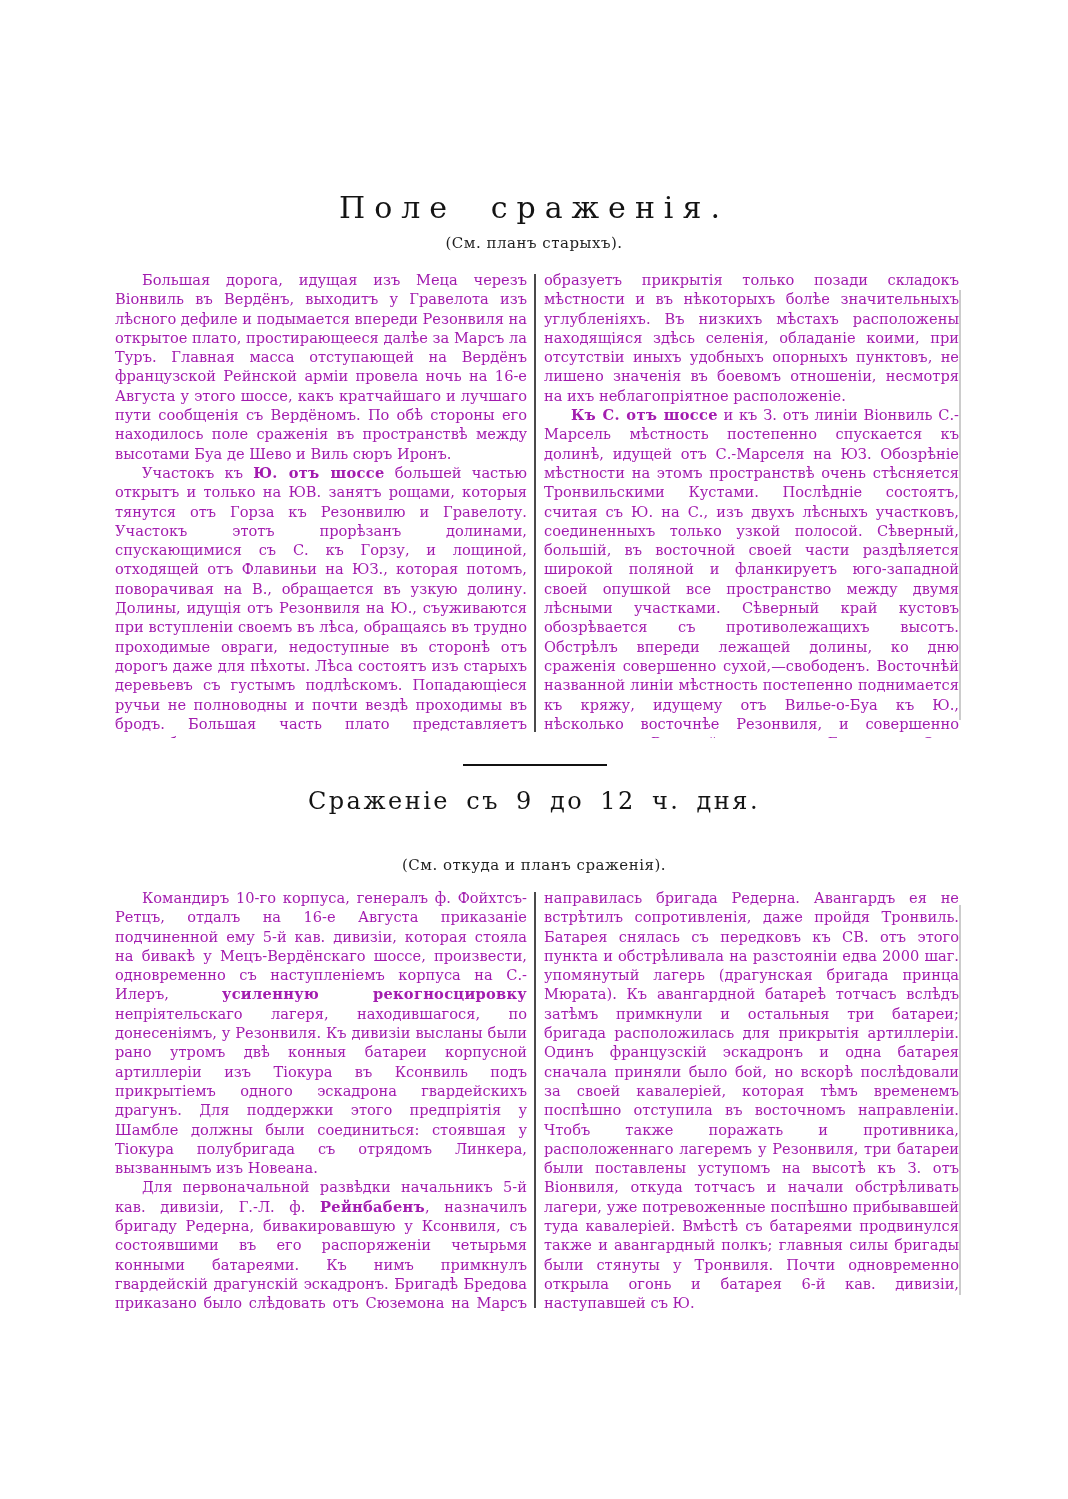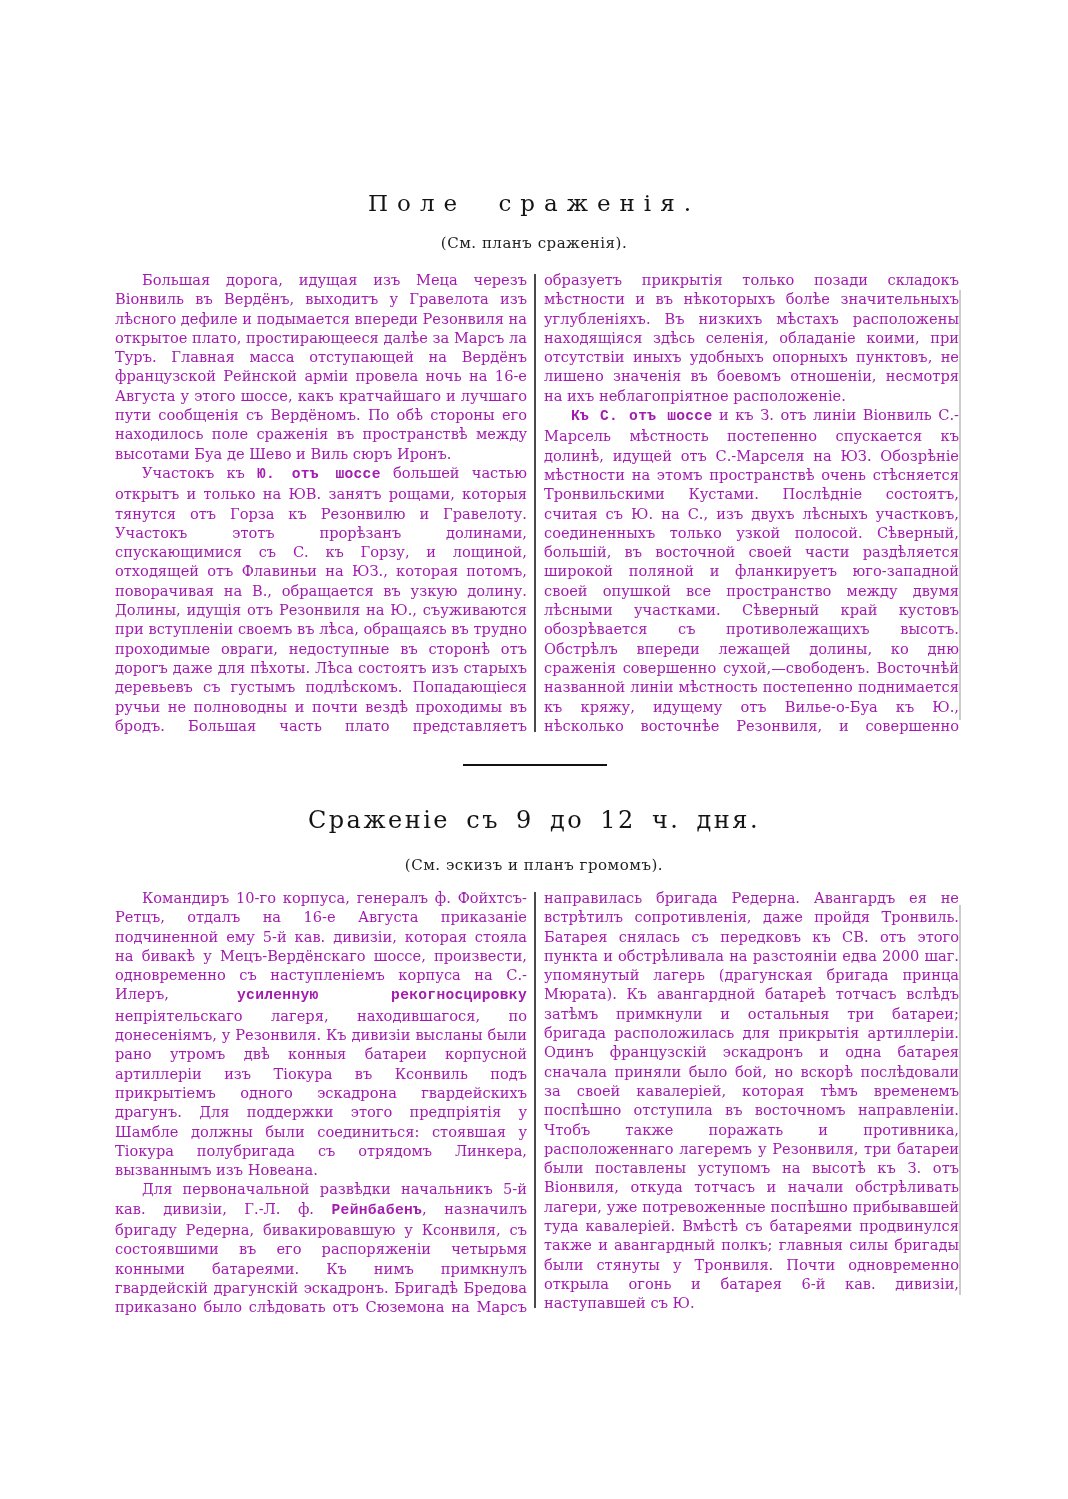--- a/index.html
+++ b/index.html
@@ -11,28 +11,28 @@
     position:relative;
     width:1068px;height:1499px;
     margin:0 auto;
     background:#ffffff;
     color:#1b1b1b;
     overflow:hidden;
   }
   .doc-title{
     position:absolute;left:0;width:1068px;
     text-align:center;
-    font-size:23px;
+    font-size:30px;
     letter-spacing:9px;
     word-spacing:16px;
     color:#141414;
     white-space:nowrap;
   }
   .doc-title.t1{top:190px;}
-  .doc-title.t2{top:806px;font-size:24px;letter-spacing:2.5px;word-spacing:6px;}
+  .doc-title.t2{top:787px;font-size:24px;letter-spacing:2.5px;word-spacing:6px;}
   .doc-subtitle{
     position:absolute;left:0;width:1068px;
     text-align:center;
     font-size:15px;
     letter-spacing:0.5px;
     color:#1e1e1e;
   }
   .doc-subtitle.s1{top:234px;}
   .doc-subtitle.s2{top:856px;}
   .col{
@@ -42,21 +42,21 @@
     line-height:19.3px;
     text-align:justify;
     color:#a21caf;
   }
   .col.sec1{top:270px;height:468px;}
   .col.sec2{top:888px;height:428px;}
   .col.left{left:115px;width:412px;}
   .col.right{left:544px;width:415px;}
   .para{margin:0;}
   .para.indent{text-indent:27px;}
-  .para .b{font-weight:bold;letter-spacing:0.3px;font-family:Liberation Mono, monospace;}
+  .para .b{font-weight:bold;letter-spacing:0.3px;}
   .vrule{
     position:absolute;
     width:1.5px;
     background:#2a2a2a;
     opacity:0.85;
   }
   .vrule.v1{left:534px;top:274px;height:458px;}
   .vrule.v2{left:534px;top:892px;height:416px;}
   .edge-artifact{
     position:absolute;
@@ -72,37 +72,37 @@
     width:144px;height:2px;
     background:#111111;
   }
 </style>
 </head>
 <body>
 
 <div class="page">
 
   <div class="doc-title t1">Поле сраженія.</div>
-  <div class="doc-subtitle s1">(См. планъ сраженія).</div>
+  <div class="doc-subtitle s1">(См. планъ старыхъ).</div>
 
   <div class="col sec1 left">
       <p class="para indent"><span>Большая дорога, идущая изъ Меца черезъ Віонвиль въ Вердёнъ, выходитъ у Гравелота изъ лѣсного дефиле и подымается впереди Резонвиля на открытое плато, простирающееся далѣе за Марсъ ла Туръ. Главная масса отступающей на Вердёнъ французской Рейнской арміи провела ночь на 16-е Августа у этого шоссе, какъ кратчайшаго и лучшаго пути сообщенія съ Вердёномъ. По обѣ стороны его находилось поле сраженія въ пространствѣ между высотами Буа де Шево и Виль сюръ Иронъ.</span></p>
       <p class="para indent"><span>Участокъ къ </span><span class="b">Ю. отъ шоссе</span><span> большей частью открытъ и только на ЮВ. занятъ рощами, которыя тянутся отъ Горза къ Резонвилю и Гравелоту. Участокъ этотъ прорѣзанъ долинами, спускающимися съ С. къ Горзу, и лощиной, отходящей отъ Флавиньи на ЮЗ., которая потомъ, поворачивая на В., обращается въ узкую долину. Долины, идущія отъ Резонвиля на Ю., съуживаются при вступленіи своемъ въ лѣса, обращаясь въ трудно проходимые овраги, недоступные въ сторонѣ отъ дорогъ даже для пѣхоты. Лѣса состоятъ изъ старыхъ деревьевъ съ густымъ подлѣскомъ. Попадающіеся ручьи не полноводны и почти вездѣ проходимы въ бродъ. Большая часть плато представляетъ волнообразную поверхность съ широкими, выпуклыми перевалами, доступна свободному обозрѣнію по всѣмъ направленіямъ, и хотя очень благопріятствуетъ дѣйствіямъ всѣхъ родовъ оружія, но зато</span></p>
     </div>
   <div class="vrule v1"></div>
   <div class="col sec1 right">
       <p class="para"><span>образуетъ прикрытія только позади складокъ мѣстности и въ нѣкоторыхъ болѣе значительныхъ углубленіяхъ. Въ низкихъ мѣстахъ расположены находящіяся здѣсь селенія, обладаніе коими, при отсутствіи иныхъ удобныхъ опорныхъ пунктовъ, не лишено значенія въ боевомъ отношеніи, несмотря на ихъ неблагопріятное расположеніе.</span></p>
       <p class="para indent"><span class="b">Къ С. отъ шоссе</span><span> и къ З. отъ линіи Віонвиль С.-Марсель мѣстность постепенно спускается къ долинѣ, идущей отъ С.-Марселя на ЮЗ. Обозрѣніе мѣстности на этомъ пространствѣ очень стѣсняется Тронвильскими Кустами. Послѣдніе состоятъ, считая съ Ю. на С., изъ двухъ лѣсныхъ участковъ, соединенныхъ только узкой полосой. Сѣверный, большій, въ восточной своей части раздѣляется широкой поляной и фланкируетъ юго-западной своей опушкой все пространство между двумя лѣсными участками. Сѣверный край кустовъ обозрѣвается съ противолежащихъ высотъ. Обстрѣлъ впереди лежащей долины, ко дню сраженія совершенно сухой,—свободенъ. Восточнѣй названной линіи мѣстность постепенно поднимается къ кряжу, идущему отъ Вилье-о-Буа къ Ю., нѣсколько восточнѣе Резонвиля, и совершенно открыта до Римской дороги къ Гравелоту. Зато лѣсные участки, лежащіе къ С., препятствуютъ всякому обозрѣнію въ этомъ направленіи.</span></p>
     </div>
   <div class="edge-artifact e1"></div>
 
   <div class="hrule"></div>
 
   <div class="doc-title t2">Сраженіе съ 9 до 12 ч. дня.</div>
-  <div class="doc-subtitle s2">(См. эскизъ и планъ громомъ).</div>
+  <div class="doc-subtitle s2">(См. откуда и планъ сраженія).</div>
 
   <div class="col sec2 left">
       <p class="para indent"><span>Командиръ 10-го корпуса, генералъ ф. Фойхтсъ-Ретцъ, отдалъ на 16-е Августа приказаніе подчиненной ему 5-й кав. дивизіи, которая стояла на бивакѣ у Мецъ-Вердёнскаго шоссе, произвести, одновременно съ наступленіемъ корпуса на С.-Илеръ, </span><span class="b">усиленную рекогносцировку</span><span> непріятельскаго лагеря, находившагося, по донесеніямъ, у Резонвиля. Къ дивизіи высланы были рано утромъ двѣ конныя батареи корпусной артиллеріи изъ Тіокура въ Ксонвиль подъ прикрытіемъ одного эскадрона гвардейскихъ драгунъ. Для поддержки этого предпріятія у Шамбле должны были соединиться: стоявшая у Тіокура полубригада съ отрядомъ Линкера, вызваннымъ изъ Новеана.</span></p>
       <p class="para indent"><span>Для первоначальной развѣдки начальникъ 5-й кав. дивизіи, Г.-Л. ф. </span><span class="b">Рейнбабенъ</span><span>, назначилъ бригаду Редерна, бивакировавшую у Ксонвиля, съ состоявшими въ его распоряженіи четырьмя конными батареями. Къ нимъ примкнулъ гвардейскій драгунскій эскадронъ. Бригадѣ Бредова приказано было слѣдовать отъ Сюземона на Марсъ ла Туръ, бригадѣ Барби—отъ Пюксье въ резервѣ.</span></p>
     </div>
   <div class="vrule v2"></div>
   <div class="col sec2 right">
       <p class="para"><span>направилась бригада Редерна. Авангардъ ея не встрѣтилъ сопротивленія, даже пройдя Тронвиль. Батарея снялась съ передковъ къ СВ. отъ этого пункта и обстрѣливала на разстояніи едва 2000 шаг. упомянутый лагерь (драгунская бригада принца Мюрата). Къ авангардной батареѣ тотчасъ вслѣдъ затѣмъ примкнули и остальныя три батареи; бригада расположилась для прикрытія артиллеріи. Одинъ французскій эскадронъ и одна батарея сначала приняли было бой, но вскорѣ послѣдовали за своей кавалеріей, которая тѣмъ временемъ поспѣшно отступила въ восточномъ направленіи. Чтобъ также поражать и противника, расположеннаго лагеремъ у Резонвиля, три батареи были поставлены уступомъ на высотѣ къ З. отъ Віонвиля, откуда тотчасъ и начали обстрѣливать лагери, уже потревоженные поспѣшно прибывавшей туда кавалеріей. Вмѣстѣ съ батареями продвинулся также и авангардный полкъ; главныя силы бригады были стянуты у Тронвиля. Почти одновременно открыла огонь и батарея 6-й кав. дивизіи, наступавшей съ Ю.</span></p>
       <p class="para indent"><span>Со стороны французовъ — войска болѣе отдаленныхъ лагерей, встревоженныя громомъ пальбы, тѣмъ временемъ изготовились. Оттуда теперь подходили сильные отряды къ Віонвилю. Со стороны пруссаковъ, батареи оставались еще</span></p>
     </div>

